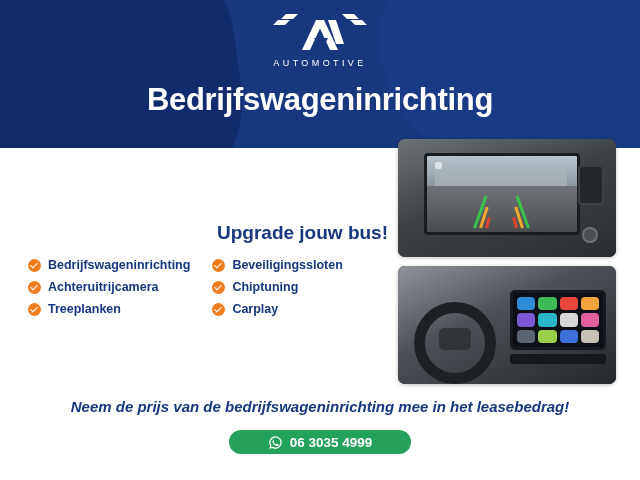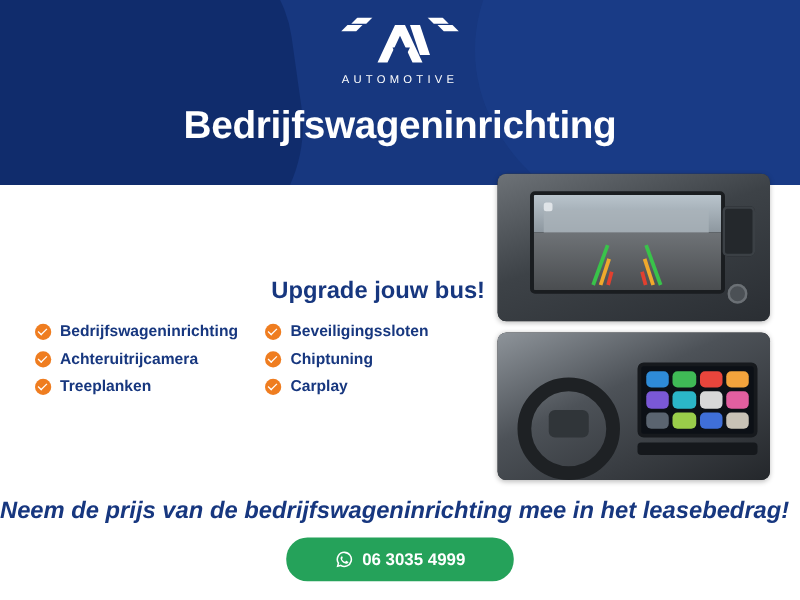--- a/index.html
+++ b/index.html
@@ -306,32 +306,33 @@
     border-radius: 3px;
     background: #15181c;
   }
 
   
   .footer-note {
     position: absolute;
     left: 0;
     right: 0;
     top: 398px;
+    text-align: center;
     color: #17377f;
-    font-size: 19px;
+    font-size: 15px;
     font-weight: bold;
     font-style: italic;
   }
   .cta-button {
     position: absolute;
     left: 50%;
     transform: translateX(-50%);
     top: 430px;
     width: 182px;
-    height: 35px;
+    height: 24px;
     border: none;
     border-radius: 17px;
     background: #25a25a;
     color: #ffffff;
     font-family: "Liberation Sans", sans-serif;
     font-size: 13.5px;
     font-weight: bold;
     display: flex;
     align-items: center;
     justify-content: center;

